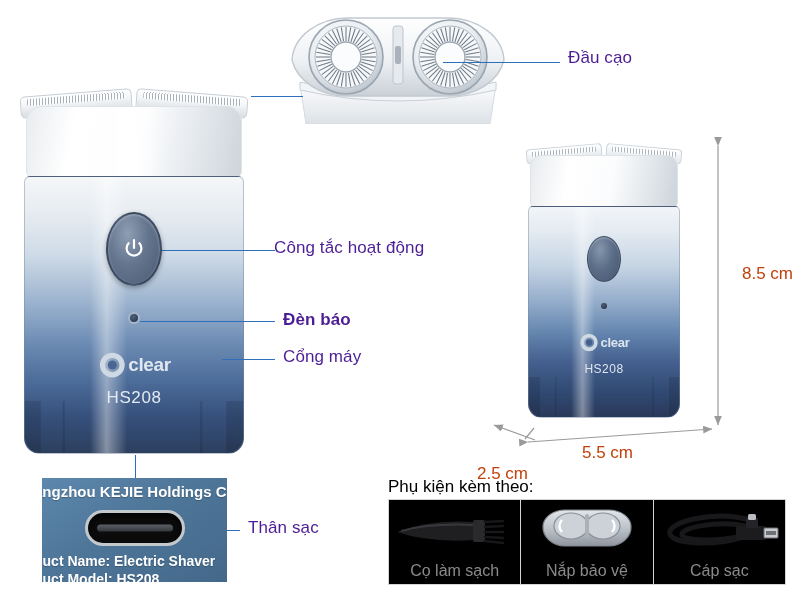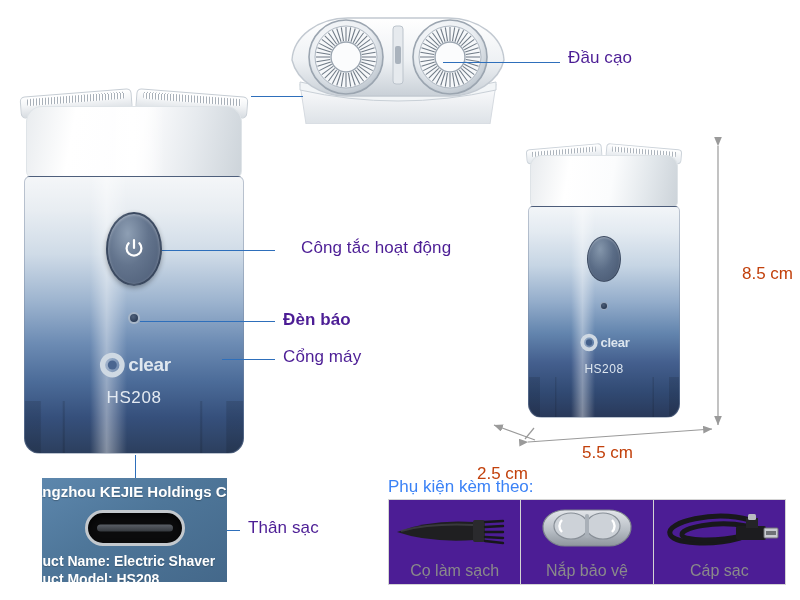--- a/index.html
+++ b/index.html
@@ -185,24 +185,24 @@
     border: 3px solid #c3c8cd;
     box-shadow: inset 0 3px 6px rgba(0,0,0,.85);
   }
   .usb-c::after {
     content: ""; position: absolute; left: 9px; right: 9px; top: 50%;
     transform: translateY(-50%); height: 7px; border-radius: 4px;
     background: linear-gradient(#5a5f66,#34383d);
   }
 
   
-  #acc-title { position: absolute; left: 388px; top: 477px; color: #3b82f6; font-size: 17px; }
+  #acc-title { position: absolute; left: 388px; top: 477px; color: #000000; font-size: 17px; }
   #acc-box {
     position: absolute; left: 388px; top: 499px; width: 398px; height: 86px;
-    border: 1px solid #d4d4d4; display: flex; background: #4c1d95;
+    border: 1px solid #d4d4d4; display: flex; background: #000000;
   }
   .acc-cell {
     flex: 1; position: relative; display: flex; flex-direction: column;
     align-items: center; justify-content: flex-end; padding-bottom: 4px;
     border-right: 1px solid #d4d4d4;
   }
   .acc-cell:last-child { border-right: none; }
   .acc-art { position: absolute; top: 6px; left: 0; right: 0; height: 48px; }
   .acc-label { color: #8a8a8a; font-size: 16px; white-space: nowrap; }
 </style>
@@ -418,21 +418,21 @@
 
   <div class="lead-line" style="left:140px; top:321px; width:135px;"></div>
 
   <div class="lead-line" style="left:222px; top:359px; width:53px;"></div>
 
   <div class="lead-line" style="left:135px; top:530px; width:105px;"></div>
 
   <div class="lead-line-v" style="left:135px; top:455px; height:25px;"></div>
 
   <div class="callout-label" style="left:568px; top:48px;">Đầu cạo</div>
-  <div class="callout-label" style="left:301px; top:238px;">Công tắc hoạt động</div>
+  <div class="callout-label" style="left:274px; top:238px;">Công tắc hoạt động</div>
   <div class="callout-label" style="left:283px; top:310px;font-weight:bold;">Đèn báo</div>
   <div class="callout-label" style="left:283px; top:347px;">Cổng máy</div>
   <div class="callout-label" style="left:248px; top:518px;">Thân sạc</div>
 
   <div id="port-inset">
     <div class="port-text" style="left:-8px; top:5px; font-size:15px;">angzhou KEJIE Holdings C</div>
     <div class="usb-c"></div>
     <div class="port-text" style="left:-8px; top:75px; font-size:14px;">duct Name: Electric Shaver</div>
     <div class="port-text" style="left:-8px; top:93px; font-size:14px;">duct Model: HS208</div>
   </div>

